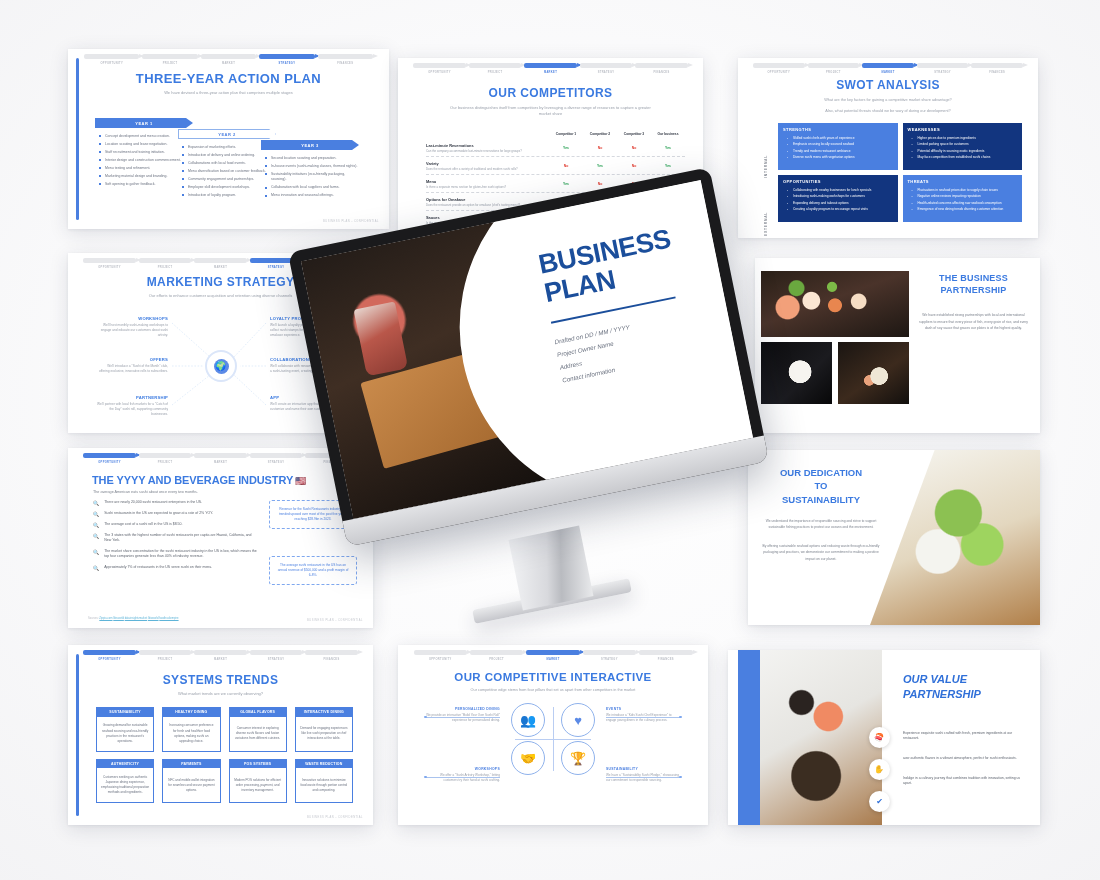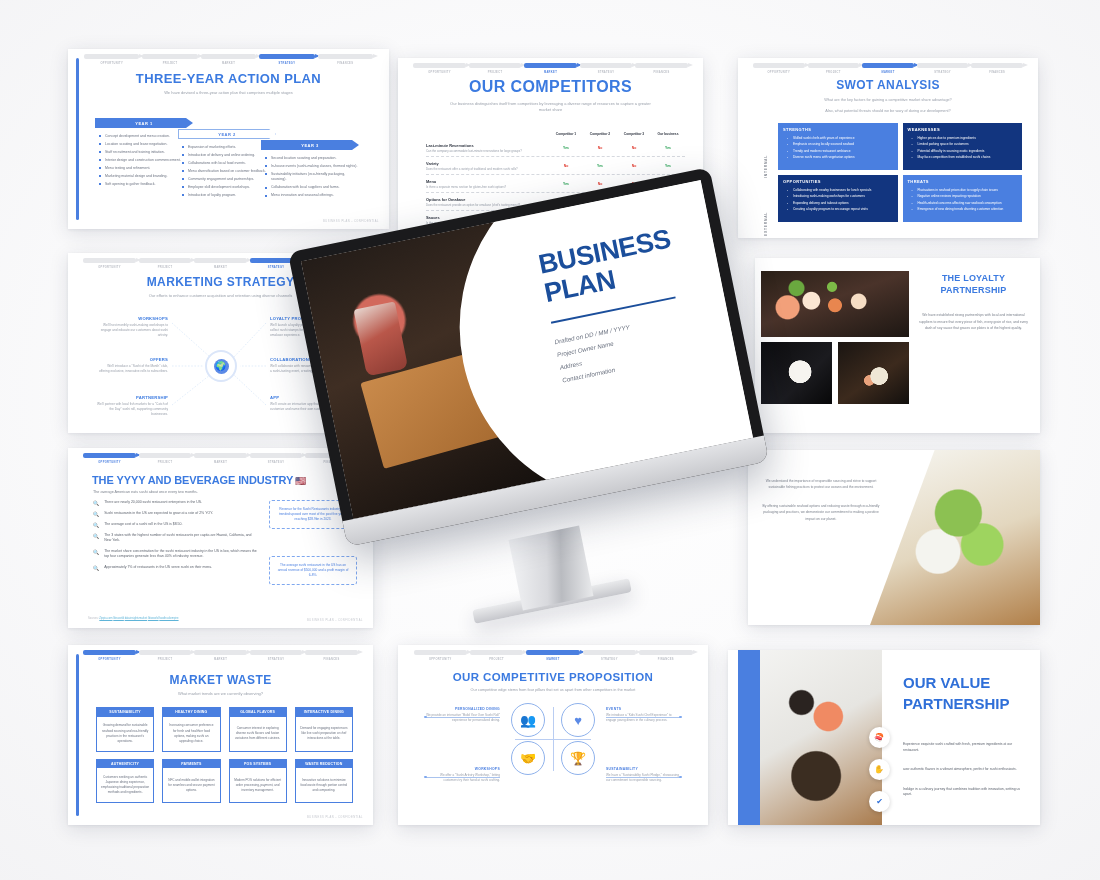--- a/index.html
+++ b/index.html
@@ -80,21 +80,21 @@
     list-style: none; position: relative;
     font-size: 3.5px; line-height: 1.55; color: #6b7280; margin-bottom: 2.5px;
   }
   .year-list li::before {
     content: ""; position: absolute; left: -6px; top: 1.4px;
     width: 2px; height: 2px; background: #4a7fe0;
   }
 
   
   #slide-comp { left: 398px; top: 58px; width: 305px; height: 180px; }
-  #slide-comp .sl-title { font-size: 16px; margin-top: 20px; }
+  #slide-comp .sl-title { font-size: 12px; margin-top: 28px; }
   #slide-comp .sl-sub { font-size: 4px; margin-top: 5px; line-height: 1.6; }
   .ctable { position: absolute; left: 28px; right: 18px; top: 70px; }
   .crow { display: flex; align-items: center; border-bottom: .5px dashed #d6d9df; padding: 3.5px 0; }
   .crow.head { border-bottom: none; align-items: flex-end; }
   .ccell-q { flex: 1 1 auto; padding-right: 6px; }
   .cq-t { font-size: 3.9px; font-weight: bold; color: #2e3440; }
   .cq-d { font-size: 2.9px; color: #9aa0ab; margin-top: 1px; }
   .ccell-v { width: 34px; text-align: center; font-size: 3.4px; font-weight: bold; }
   .ccell-h { width: 34px; text-align: center; font-size: 3.3px; color: #2e3440; line-height: 1.3; font-weight: bold; }
   .yes { color: #1f9d4d; }
@@ -227,21 +227,21 @@
     position: absolute; right: 0; top: 0; bottom: 0; width: 170px;
     background-size: cover; background-position: center;
     clip-path: polygon(38% 0, 100% 0, 100% 100%, 0 100%);
   }
 
   
   #slide-val { left: 728px; top: 650px; width: 312px; height: 175px; }
   .val-band { position: absolute; left: 10px; top: 0; bottom: 0; width: 22px; background: #4a7fe0; }
   .val-img { position: absolute; left: 32px; top: 0; bottom: 0; width: 122px; background-size: cover; background-position: center; }
   .val-right { position: absolute; left: 175px; right: 14px; top: 22px; }
-  .val-h { color: #2f6fd8; font-weight: bold; font-size: 15px; line-height: 1.4; }
+  .val-h { color: #2f6fd8; font-weight: bold; font-size: 11px; line-height: 1.4; font-style: italic; }
   .val-item { display: flex; align-items: flex-start; gap: 8px; margin-top: 14px; }
   .val-ic {
     position: absolute; left: 141px; width: 21px; height: 21px; border-radius: 50%;
     background: #fff; box-shadow: 0 1px 4px rgba(0,0,0,.18);
     display: flex; align-items: center; justify-content: center;
     color: #2f6fd8; font-size: 8px;
   }
   .val-p { font-size: 3.4px; line-height: 1.65; color: #5d636e; }
 
   
@@ -705,21 +705,21 @@
           <div class="nav-seg"></div>
         </div>
         <div class="nav-labels">
           <div class="nav-label active">OPPORTUNITY</div>
           <div class="nav-label">PROJECT</div>
           <div class="nav-label">MARKET</div>
           <div class="nav-label">STRATEGY</div>
           <div class="nav-label">FINANCES</div>
         </div>
       </div>
-      <div class="sl-title">MARKET WASTE</div>
+      <div class="sl-title">SYSTEMS TRENDS</div>
       <div class="sl-sub">What market trends are we currently observing?</div>
 
       <div class="tr-grid">
         <div class="tr-card">
           <div class="tr-h">SUSTAINABILITY</div>
           <div class="tr-b">Growing demand for sustainable seafood sourcing and eco-friendly practices in the restaurant's operations.</div>
         </div>
         <div class="tr-card">
           <div class="tr-h">HEALTHY DINING</div>
           <div class="tr-b">Increasing consumer preference for fresh and healthier food options, making sushi an appealing choice.</div>
@@ -764,21 +764,21 @@
           <div class="nav-seg"></div>
         </div>
         <div class="nav-labels">
           <div class="nav-label">OPPORTUNITY</div>
           <div class="nav-label">PROJECT</div>
           <div class="nav-label active">MARKET</div>
           <div class="nav-label">STRATEGY</div>
           <div class="nav-label">FINANCES</div>
         </div>
       </div>
-      <div class="sl-title">OUR COMPETITIVE PROPOSITION</div>
+      <div class="sl-title">OUR COMPETITIVE INTERACTIVE</div>
       <div class="sl-sub">Our competitive edge stems from four pillars that set us apart from other competitors in the market</div>
 
       <div class="adv-quad">
         <div class="adv-cross-v"></div>
         <div class="adv-cross-h"></div>
         <div class="adv-circle" style="left:6px; top:0;">👥</div>
         <div class="adv-circle" style="right:6px; top:0;">♥</div>
         <div class="adv-circle" style="left:6px; bottom:0;">🤝</div>
         <div class="adv-circle" style="right:6px; bottom:0;">🏆</div>
       </div>
@@ -817,32 +817,37 @@
     <div class="slide-inner">
       <div class="fresh-photos">
         <div class="ph ph-main img-sushi-roll"></div>
         <div class="ph-row">
           <div class="ph ph-s img-sashimi-dark"></div>
           <div class="ph ph-s img-rolls-board"></div>
         </div>
       </div>
       <div class="fresh-right">
         <div class="fresh-h">
-          <div>THE LOYALTY</div>
+          <div>THE BUSINESS</div>
           <div>PARTNERSHIP</div>
         </div>
         <div class="fresh-p">We have established strong partnerships with local and international suppliers to ensure that every piece of fish, every grain of rice, and every dash of soy sauce that graces our plates is of the highest quality.</div>
       </div>
     </div>
   </div>
 
   <div class="slide" id="slide-sus">
     <div class="slide-inner">
       <div class="sus-img img-seaweed-rolls"></div>
       <div class="sus-left">
+        <div class="sus-h">
+          <div>OUR DEDICATION</div>
+          <div>TO</div>
+          <div>SUSTAINABILITY</div>
+        </div>
         <div class="sus-p">We understand the importance of responsible sourcing and strive to support sustainable fishing practices to protect our oceans and the environment.</div>
         <div class="sus-p">By offering sustainable seafood options and reducing waste through eco-friendly packaging and practices, we demonstrate our commitment to making a positive impact on our planet.</div>
       </div>
     </div>
   </div>
 
   <div class="slide" id="slide-val">
     <div class="slide-inner">
       <div class="val-band"></div>
       <div class="val-img img-bento"></div>

